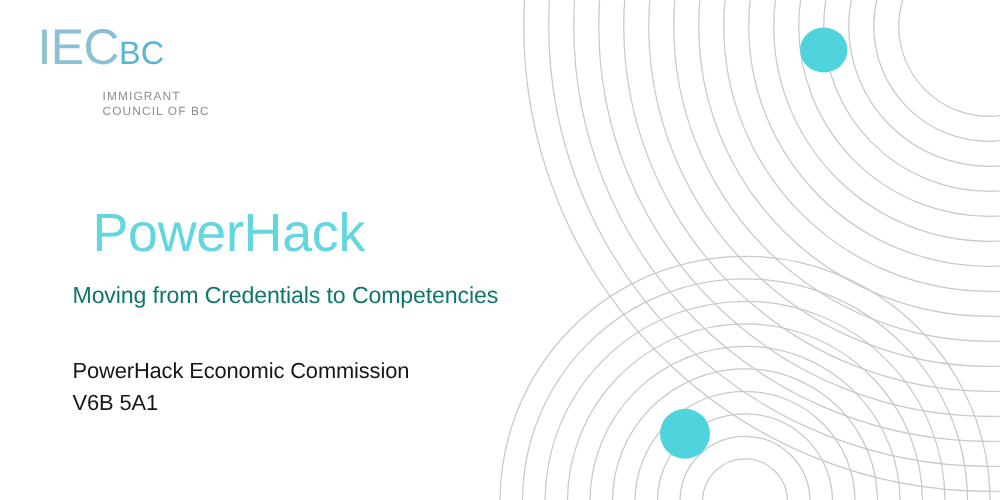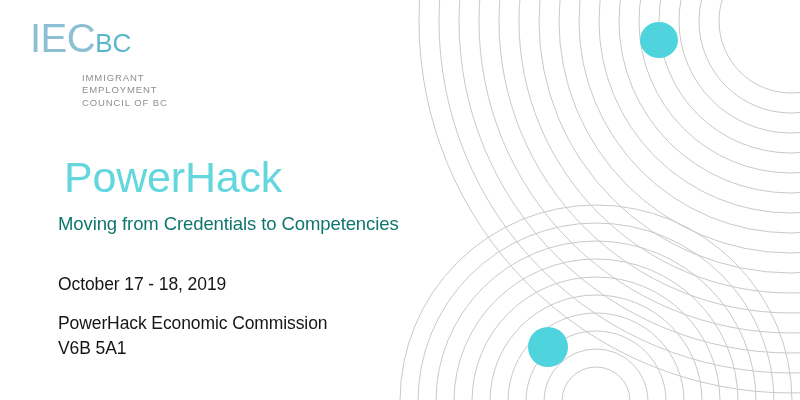--- a/index.html
+++ b/index.html
@@ -75,21 +75,21 @@
     top: 150px;
     width: 470px;
   }
   #event-title {
     font-family: "Liberation Sans", sans-serif;
     font-size: 43px;
     font-weight: 400;
     color: #63d6de;
     letter-spacing: -0.2px;
     line-height: 1.0;
-    margin: 6px;
+    margin: 16px;
   }
   #event-subtitle {
     font-family: "Liberation Sans", sans-serif;
     font-size: 18.5px;
     font-weight: 400;
     color: #0f766e;
     letter-spacing: -0.1px;
     margin: 14px 0 0 0;
     line-height: 1.2;
   }
@@ -148,29 +148,27 @@
       <ellipse cx="659" cy="40" rx="19" ry="18" fill="#4fd4dd"></ellipse>
       <ellipse cx="548" cy="347" rx="20" ry="20" fill="#4fd4dd"></ellipse>
     </svg>
 
   <div id="logo">
     <div class="logo-wordmark">
       <span class="logo-iec">IEC</span><span class="logo-bc">BC</span>
     </div>
     <div class="logo-tagline">
       <span class="logo-tagline-line">IMMIGRANT</span>
-      <span class="logo-tagline-line">EMPLOYMENT</span>
       <span class="logo-tagline-line">COUNCIL OF BC</span>
     </div>
   </div>
 
   <div id="content">
     <h1 id="event-title">PowerHack</h1>
     <p id="event-subtitle">Moving from Credentials to Competencies</p>
 
     <div id="event-details">
-      <span class="detail-line detail-date">October 17 - 18, 2019</span>
       <span class="detail-line">PowerHack Economic Commission</span>
       <span class="detail-line">V6B 5A1</span>
     </div>
   </div>
 
 </div>
 
 </body></html>

